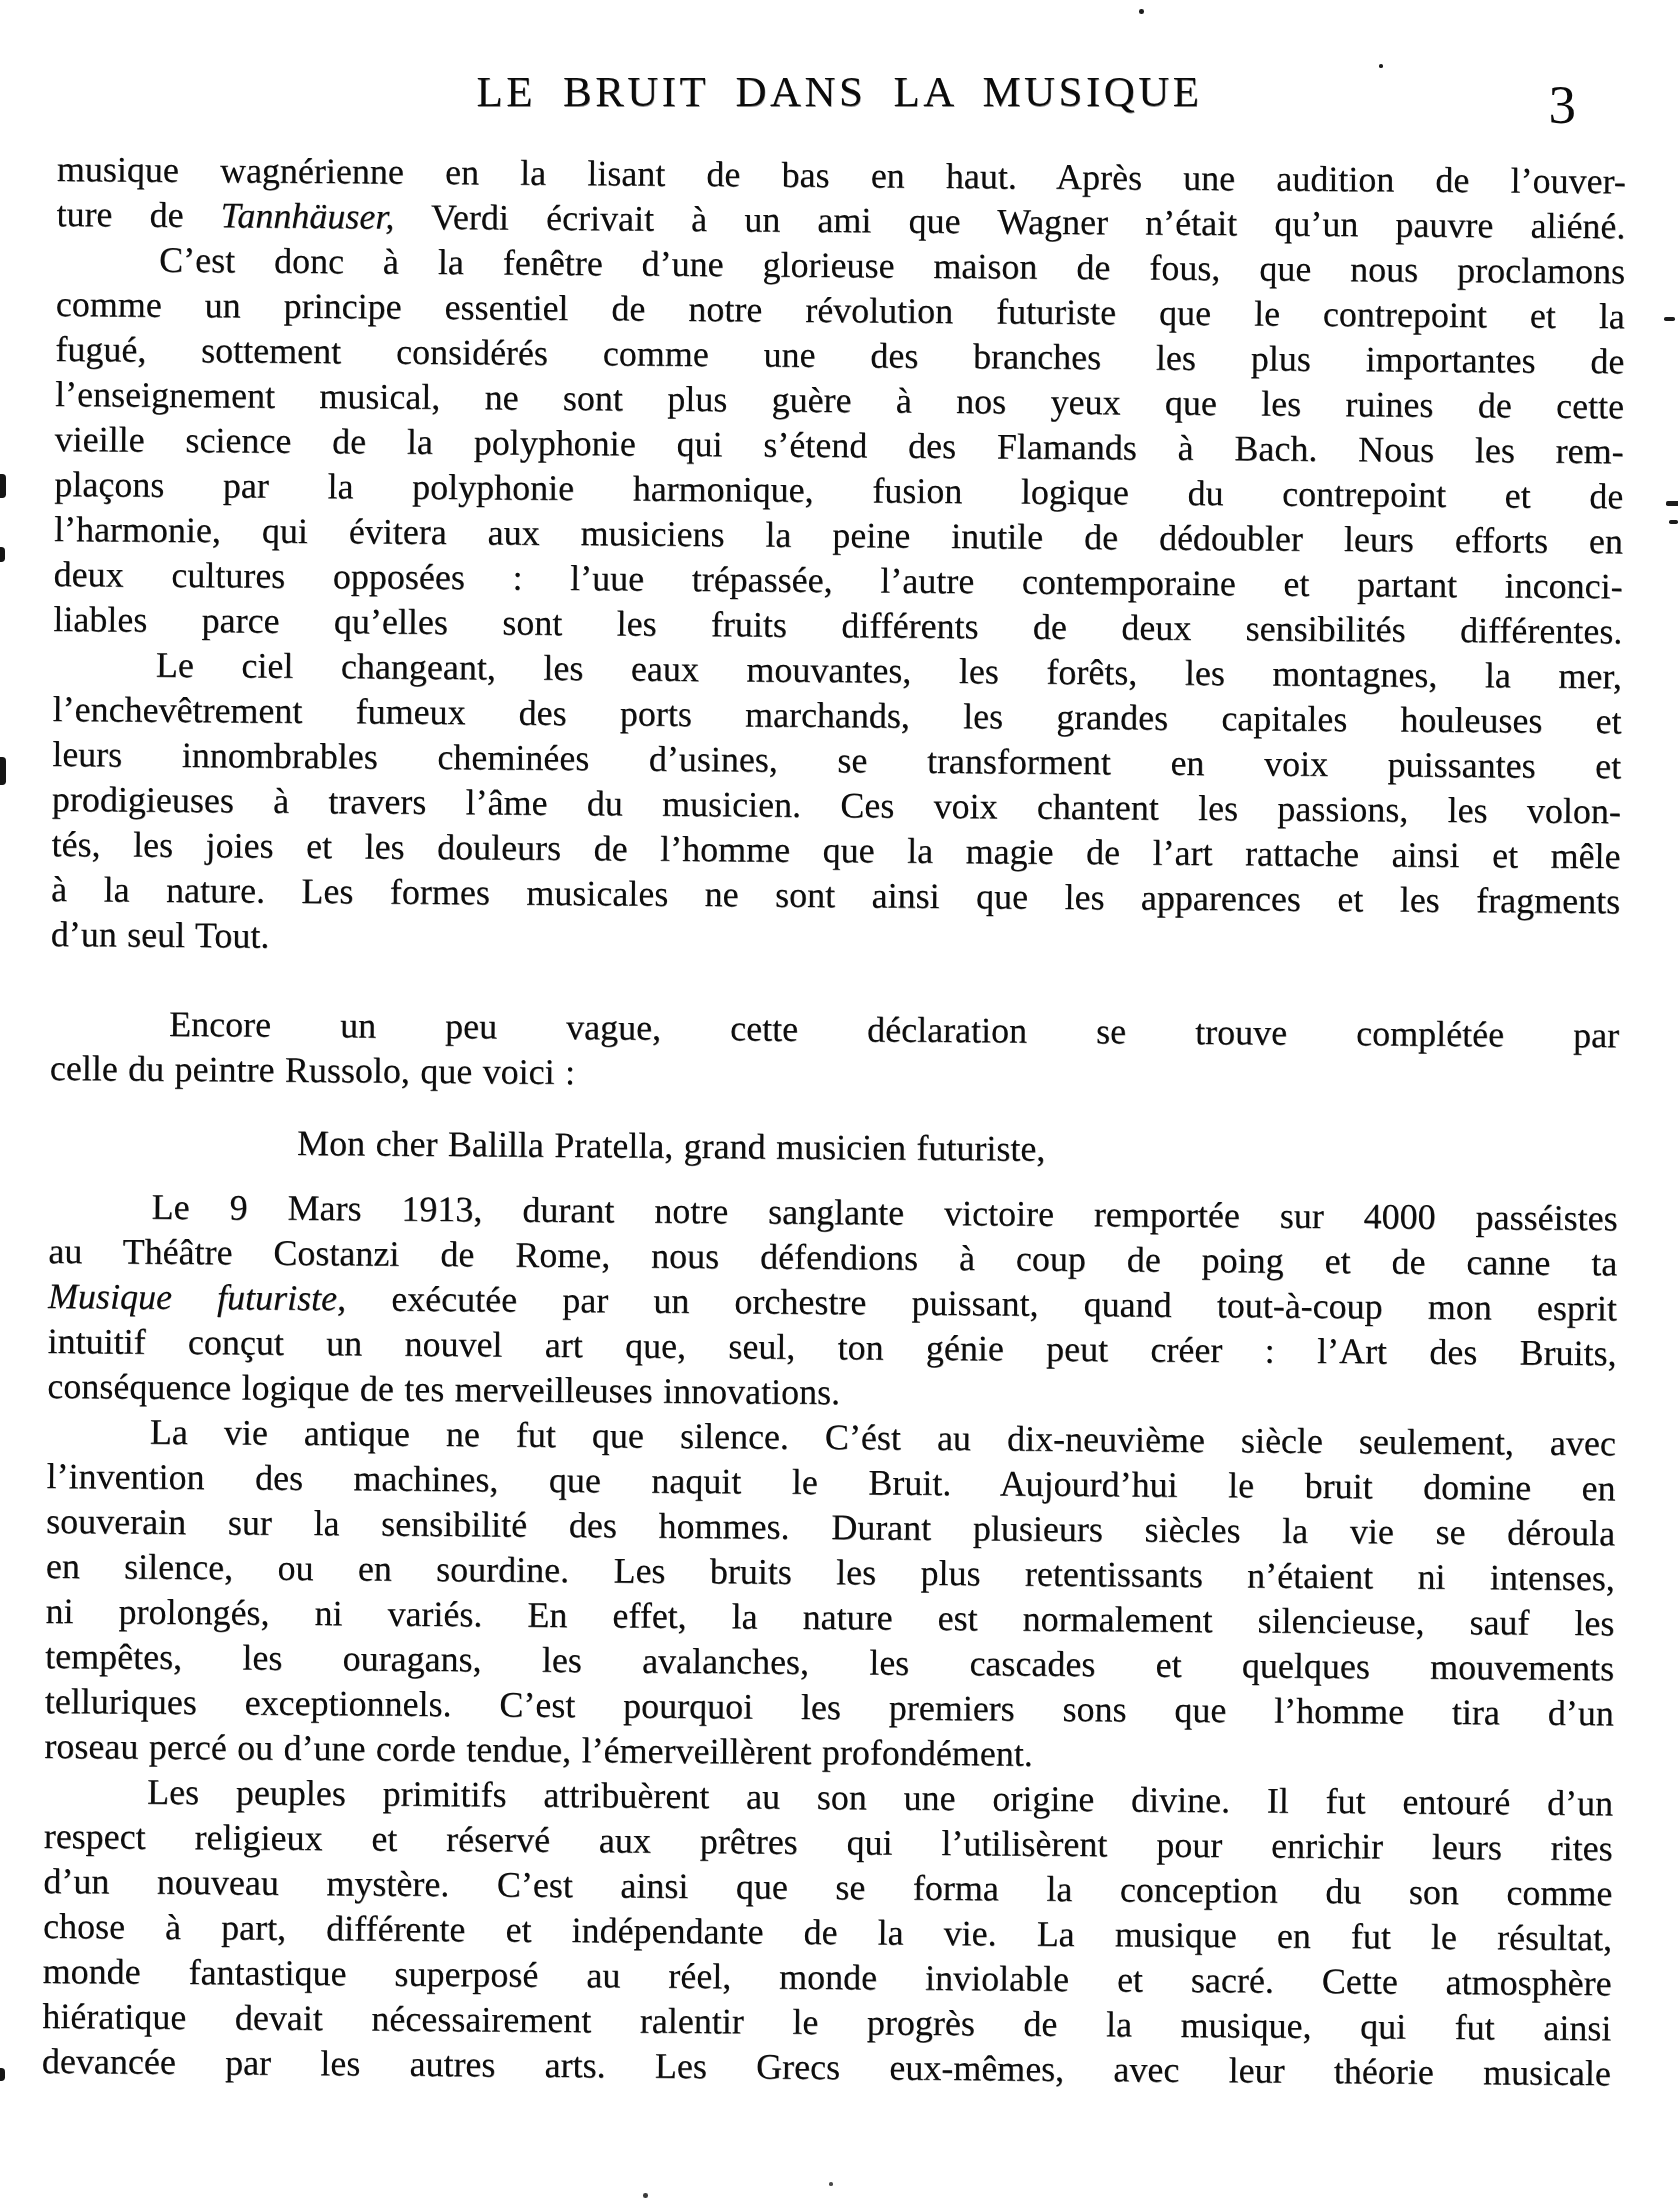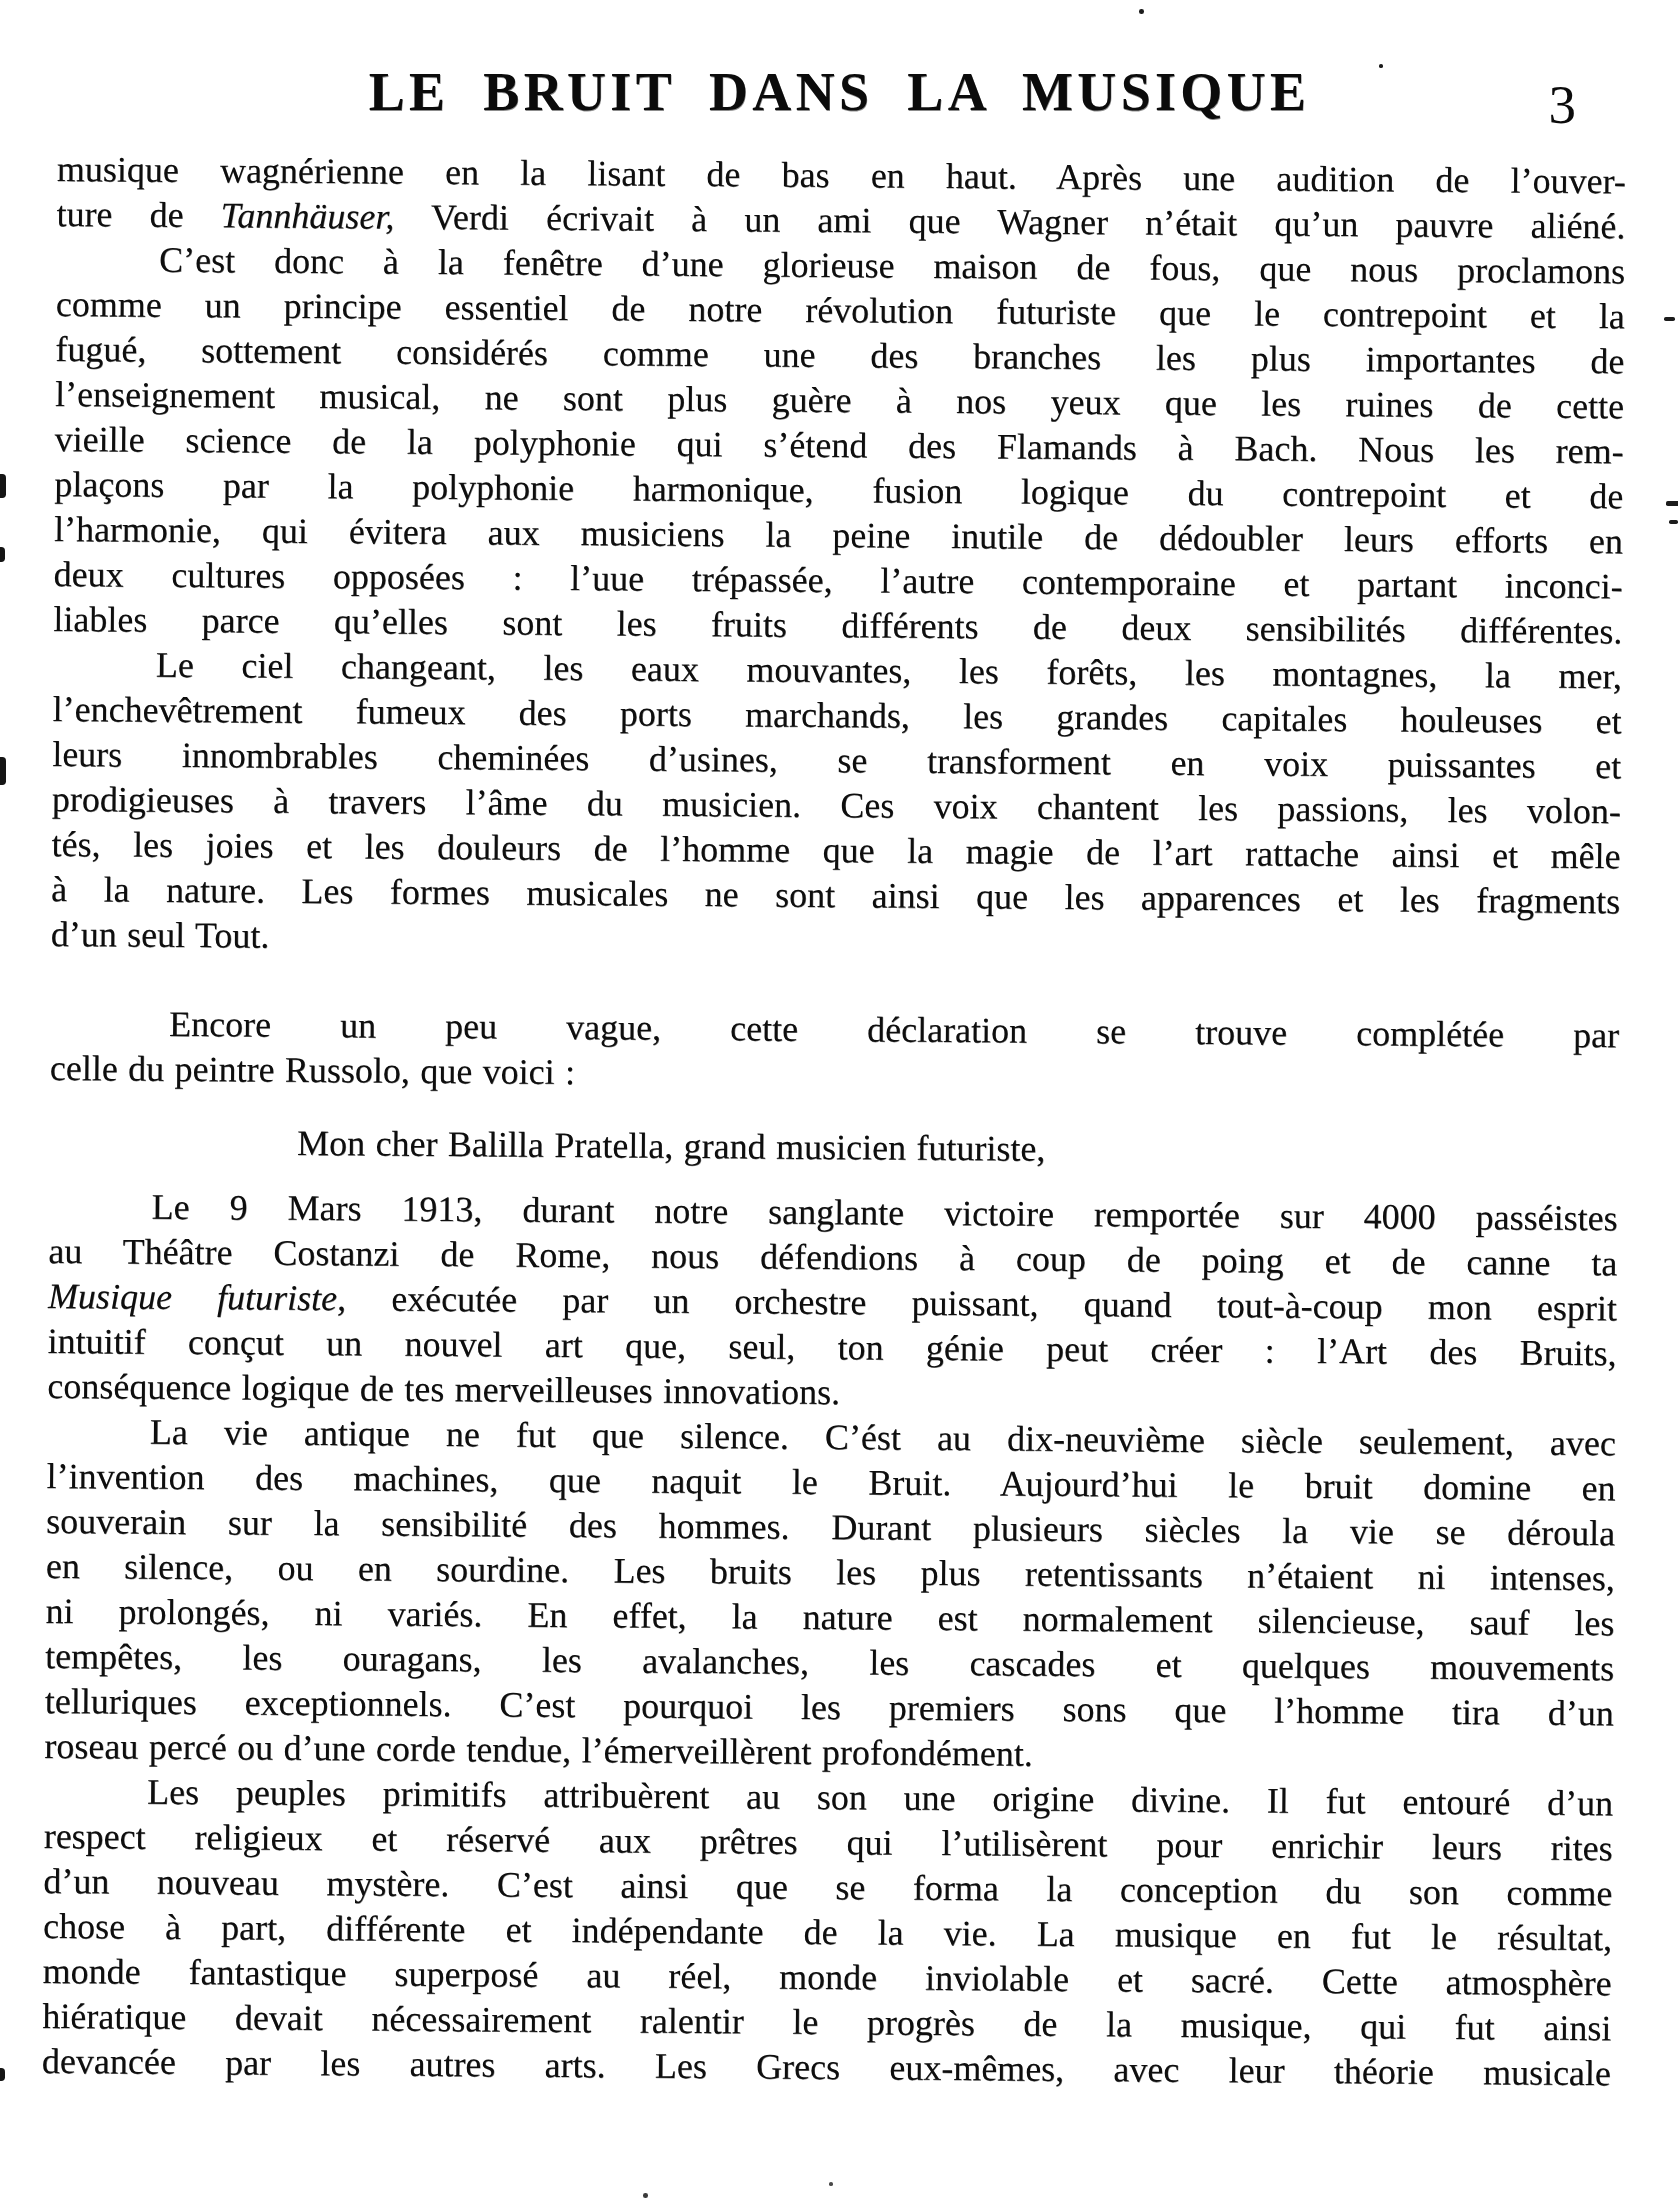--- a/index.html
+++ b/index.html
@@ -5,25 +5,24 @@
   html,body { margin:0; padding:0; background:#ffffff; }
   .page {
     position:relative; width:1679px; height:2200px;
     background:#ffffff; overflow:hidden;
     font-family:"Liberation Serif", serif;
     color:#0e0e0e;
   }
   .header { position:relative; padding-top:57px; }
   .title {
     text-align:center;
-    font-size:54px; line-height:70px;
+    font-size:43px; line-height:70px;
     letter-spacing:0.08em; word-spacing:0.30em;
     color:#0b0b0b;
     text-shadow:0.5px 0.5px 0 rgba(0,0,0,0.45);
-    font-weight:bold;
   }
   .pagenum {
     position:absolute; right:103px; top:77px;
     font-size:55px; line-height:55px; color:#0b0b0b;
   }
   .text-body {
     margin:20px 53px 0 57px;
     transform:rotate(0.45deg); transform-origin:0 0;
     font-size:36px; line-height:45px;
     word-spacing:1.4px;

